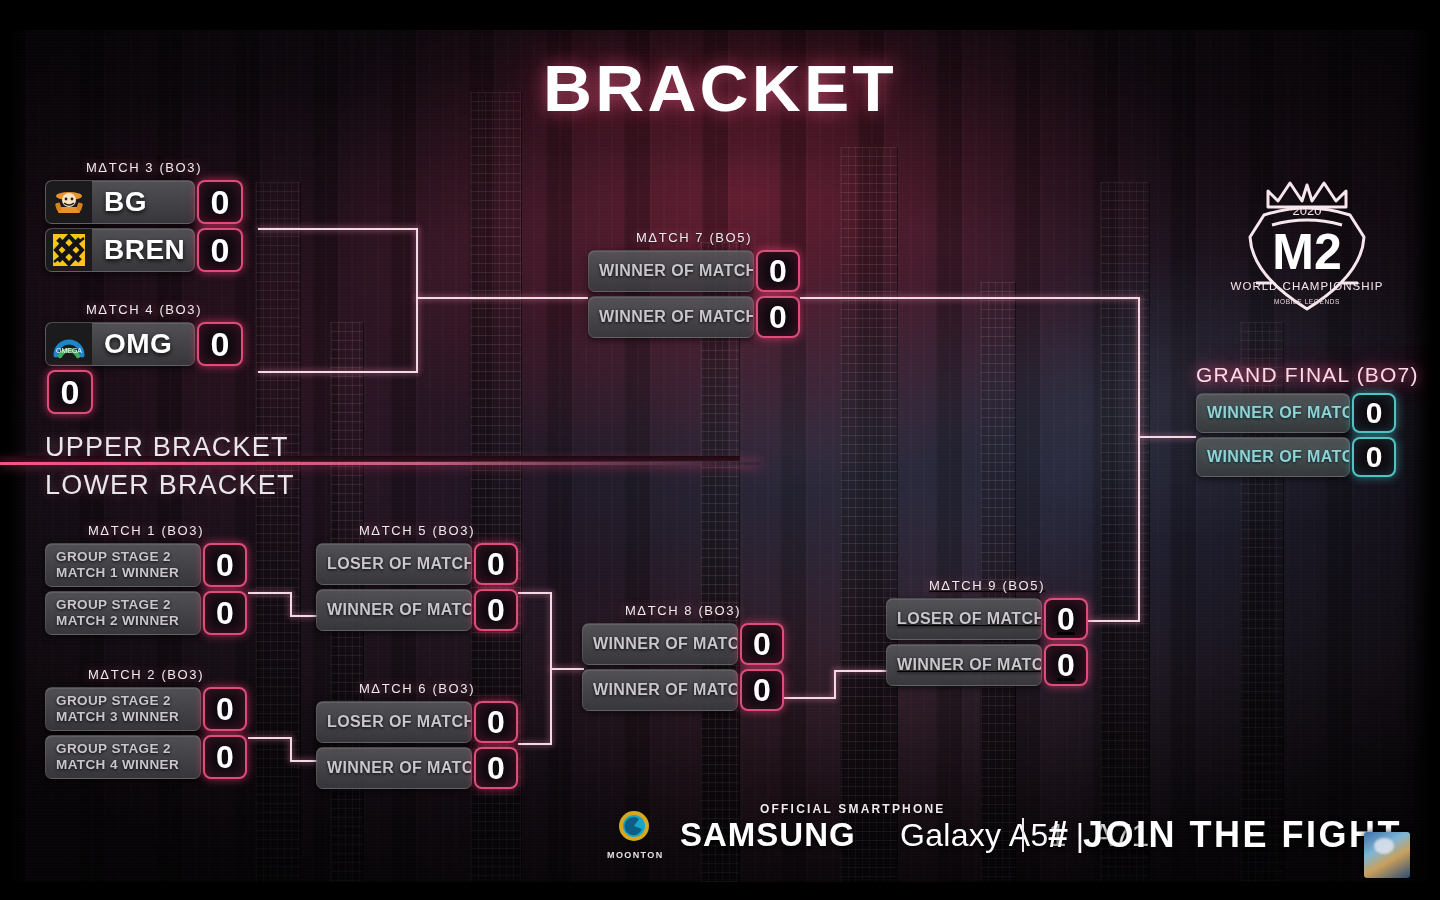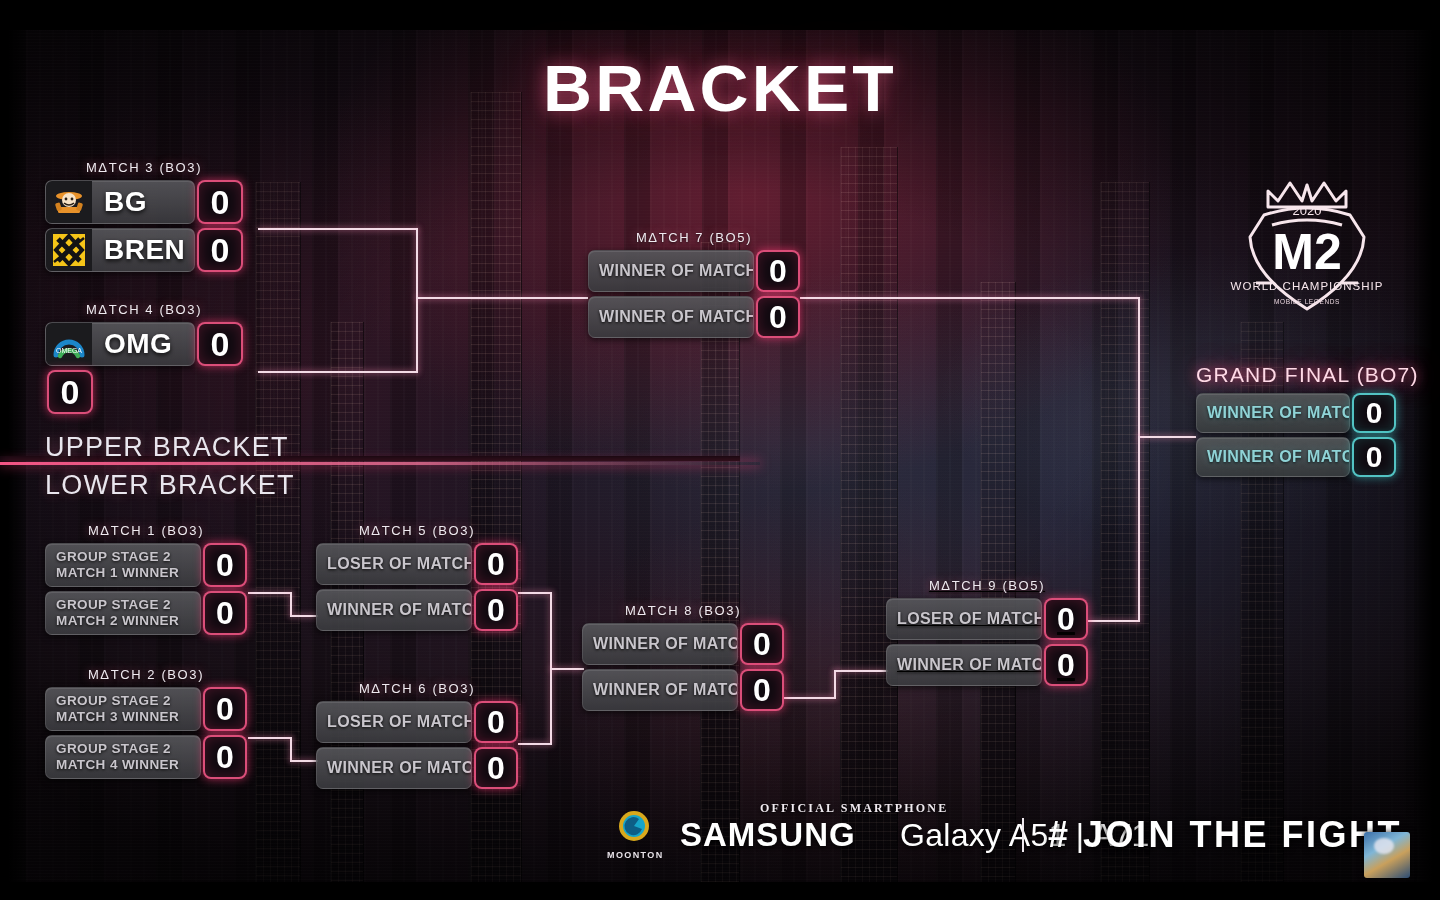--- a/index.html
+++ b/index.html
@@ -123,21 +123,21 @@
   .conn { position:absolute; background:#f3dbe6; box-shadow:0 0 6px rgba(255,150,190,.8); }
   .conn.h { height:2px; }
   .conn.v { width:2px; }
 
   
   .m2 { position:absolute; left:1212px; top:163px; width:190px; height:160px; }
 
   
   .footer { position:absolute; left:0; right:0; bottom:18px; height:86px; }
   .official { position:absolute; left:760px; bottom:66px; font-size:12px; letter-spacing:2.2px;
-              color:#efe9ef; font-weight:700; text-shadow:0 1px 3px #000;font-family:Liberation Serif, serif; }
+              color:#efe9ef; font-weight:700; text-shadow:0 1px 3px #000; }
   .moonton { position:absolute; left:607px; bottom:22px; width:54px; text-align:center; }
   .moonton-label { font-size:9px; letter-spacing:1.4px; color:#e7e2e8; font-weight:700; margin-top:3px; }
   .samsung { position:absolute; left:680px; bottom:28px; font-size:33px; font-weight:700; color:#fff;
              letter-spacing:1px; text-shadow:0 2px 5px #000; }
   .galaxy { position:absolute; left:900px; bottom:28px; font-size:32px; color:#fff; letter-spacing:.3px;
             text-shadow:0 2px 5px #000; }
   .sep-bar { position:absolute; bottom:30px; width:2px; height:34px; background:#efe9ef; }
   .jtf { position:absolute; left:1048px; bottom:26px; font-size:36px; font-weight:700; color:#fff;
          letter-spacing:2.5px; text-shadow:0 2px 6px #000; font-family:"Liberation Sans", sans-serif; }
 

